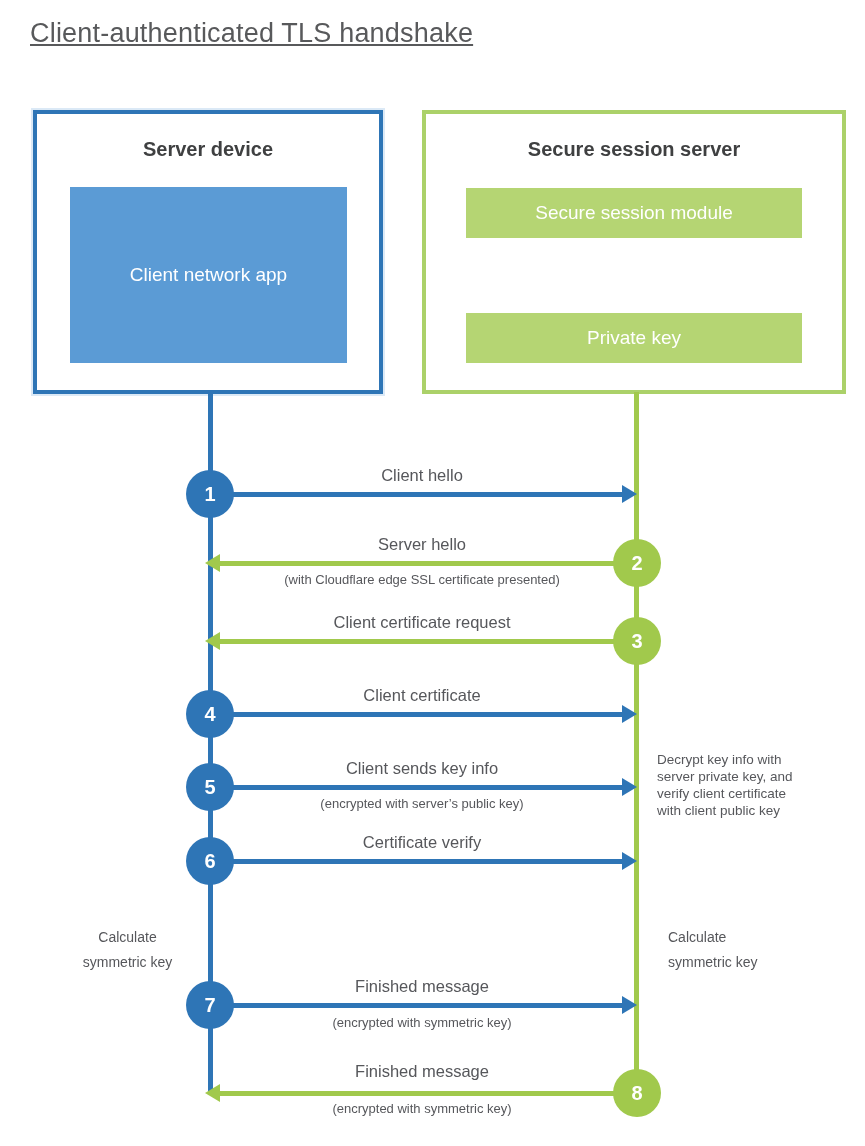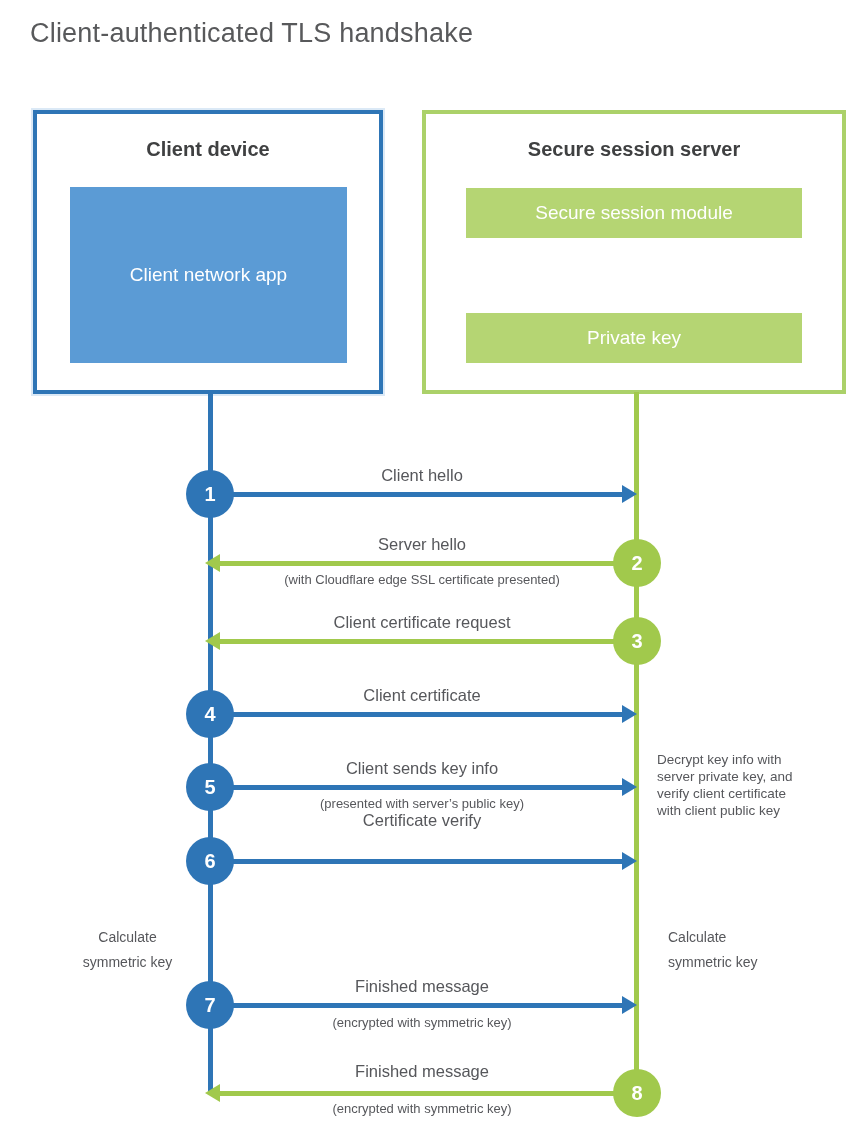--- a/index.html
+++ b/index.html
@@ -7,21 +7,21 @@
     --blue-fill:#5b9bd5;
     --green:#a1c94c;
     --green-border:#abd169;
     --green-fill:#b5d573;
     --heading:#3f4041;
     --text:#56575b;
   }
   *{margin:0;padding:0;box-sizing:border-box;}
   body{background:#ffffff;font-family:"Liberation Sans","DejaVu Sans",sans-serif;}
   .canvas{position:relative;width:865px;height:1146px;background:#ffffff;overflow:hidden;}
-  .page-title{position:absolute;left:30px;top:18px;font-size:27px;font-weight:300;color:#58595b;letter-spacing:.2px;}
+  .page-title{position:absolute;left:30px;top:18px;font-size:27px;font-weight:300;color:#58595b;letter-spacing:.2px;text-decoration:underline;}
   
   .actor-box{position:absolute;top:110px;height:284px;background:#fff;}
   .client-box{left:33px;width:350px;border:4px solid var(--blue);box-shadow:0 0 0 2px rgba(190,215,238,.55);}
   .server-box{left:422px;width:424px;border:4px solid var(--green-border);}
   .box-title{margin-top:24px;text-align:center;font-size:20px;font-weight:bold;color:var(--heading);}
   .client-app{position:absolute;left:70px;top:187px;width:277px;height:176px;background:var(--blue-fill);
     display:flex;align-items:center;justify-content:center;text-align:center;color:#fff;font-size:19px;}
   .client-app span{display:block;width:170px;line-height:26px;}
   .server-bar{position:absolute;left:466px;width:336px;height:50px;background:var(--green-fill);
     display:flex;align-items:center;justify-content:center;color:#fff;font-size:19px;}
@@ -50,21 +50,21 @@
   .server-note div{white-space:nowrap;}
 </style>
 </head>
 <body>
 
 <div class="canvas">
 
   <h1 class="page-title">Client-authenticated TLS handshake</h1>
 
   <div class="actor-box client-box">
-    <div class="box-title">Client device</div>
+    <div class="box-title">Server device</div>
   </div>
   <div class="client-app">
     <span>Client network app</span>
   </div>
 
   <div class="actor-box server-box">
     <div class="box-title">Secure session server</div>
   </div>
   <div class="server-bar" style="top:188px">
     <span>Secure session module</span>
@@ -101,26 +101,26 @@
   <div class="msg-label" style="top:686px">Client certificate</div>
   <div class="arrow-line blue" style="top:712px"></div>
   <div class="head right" style="top:705px"></div>
   <div class="circle blue" style="left:186px;top:690px">
     <span>4</span>
   </div>
 
   <div class="msg-label" style="top:759px">Client sends key info</div>
   <div class="arrow-line blue" style="top:785px"></div>
   <div class="head right" style="top:778px"></div>
-  <div class="msg-sub" style="top:796px">(presented with server’s public key)</div>
+  <div class="msg-sub" style="top:796px">(encrypted with server’s public key)</div>
   <div class="circle blue" style="left:186px;top:763px">
     <span>5</span>
   </div>
 
-  <div class="msg-label" style="top:811px">Certificate verify</div>
+  <div class="msg-label" style="top:833px">Certificate verify</div>
   <div class="arrow-line blue" style="top:859px"></div>
   <div class="head right" style="top:852px"></div>
   <div class="circle blue" style="left:186px;top:837px">
     <span>6</span>
   </div>
 
   <div class="side-note centered" style="left:75px;top:925px;width:105px">Calculate symmetric key</div>
   <div class="side-note" style="left:668px;top:925px;width:105px">Calculate symmetric key</div>
   <div class="server-note">
     <div>Decrypt key info with</div>

